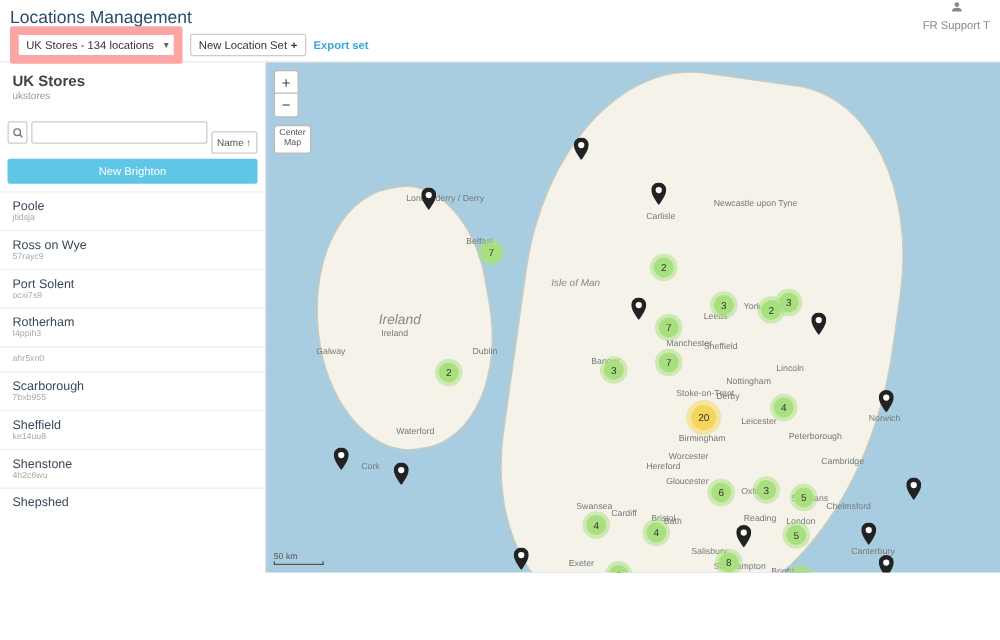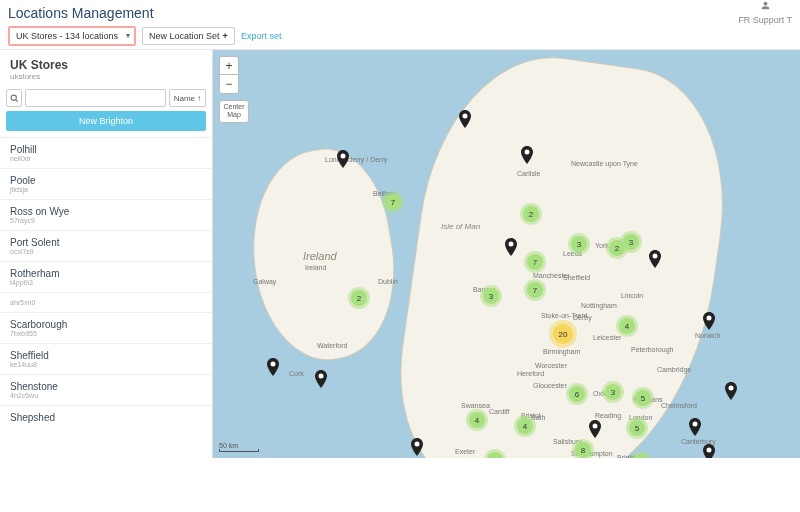--- a/index.html
+++ b/index.html
@@ -1,33 +1,33 @@
 <!DOCTYPE html>
 <html><head>
 <meta charset="utf-8">
 <style>
   * { box-sizing: border-box; margin: 0; padding: 0; }
   html, body { width: 800px; height: 512px; font-family: -apple-system, "Segoe UI", Helvetica, Arial, sans-serif; background: #fff; overflow: hidden; color: #333; }
   .header { height: 22px; padding: 4px 8px 0 8px; display: flex; justify-content: space-between; align-items: center; }
   .header h1 { font-size: 14px; font-weight: 400; color: #2a4b6b; }
   .user { font-size: 9px; color: #888; display: flex; align-items: center; gap: 3px; flex-direction: column; }
   .toolbar { height: 28px; padding: 0 8px; display: flex; align-items: center; gap: 6px; border-bottom: 1px solid #e8e8e8; }
-  .dropdown { border: 2px solid #fca5a5; border-radius: 2px; font-size: 9px; padding: 3px 16px 3px 6px; position: relative; background: #fff; }
+  .dropdown { border: 7px solid #fca5a5; border-radius: 2px; font-size: 9px; padding: 3px 16px 3px 6px; position: relative; background: #fff; }
   .dropdown::after { content: "▾"; position: absolute; right: 4px; top: 3px; font-size: 8px; color: #666; }
   .btn { border: 1px solid #ccc; border-radius: 2px; font-size: 9px; padding: 3px 6px; background: #fff; display: flex; align-items: center; gap: 3px; }
-  .link { font-size: 9px; color: #3aa9d9; cursor: pointer; }
+  .link { font-size: 9px; color: #3aa9d9; cursor: pointer; font-weight: bold; }
   .main { display: flex; height: 408px; border-radius: 12px; }
   .sidebar { width: 213px; border-right: 1px solid #ddd; display: flex; flex-direction: column; background: #fff; }
   .side-head { padding: 8px 10px 4px 10px; }
   .side-head h2 { font-size: 12px; font-weight: 600; color: #444; }
   .side-head .slug { font-size: 8px; color: #999; }
   .searchbar { display: flex; padding: 4px 6px; gap: 3px; align-items: center; }
   .searchbar .icon { width: 16px; height: 18px; border: 1px solid #ccc; display: flex; align-items: center; justify-content: center; font-size: 9px; color: #777; border-radius: 2px; }
   .searchbar input { flex: 1; height: 18px; border: 1px solid #ccc; border-radius: 2px; padding: 0 4px; font-size: 9px; }
-  .sortbtn { height: 18px; border: 1px solid #ccc; border-radius: 2px; font-size: 8px; padding: 0 4px; display: flex; align-items: center; gap: 2px; color: #555; }
+  .sortbtn { height: 18px; border: 1px solid #ccc; border-radius: 2px; font-size: 8px; padding: 0 4px; display: flex; align-items: center; gap: 2px; color: #555; margin-top: 16px; }
   .actions { display: flex; padding: 0 6px 6px 6px; gap: 4px; }
   .actions button { flex: 1; background: #5fc6e8; color: #fff; border: none; font-size: 9px; padding: 5px 0; border-radius: 2px; cursor: pointer; }
   .actions button.imp { flex: 1.8; }
   .list { flex: 1; overflow: hidden; }
   .item { border-top: 1px solid #eee; padding: 6px 10px; }
   .item .name { font-size: 10px; color: #3a4a5a; }
   .item .id { font-size: 7px; color: #aaa; }
   .map { flex: 1; position: relative; background: #a8cde0; overflow: hidden; }
   .land { position: absolute; background: #f5f2e9; border: 1px solid #cfcab8; }
   .ireland { left: 40px; top: 100px; width: 140px; height: 210px; border-radius: 55% 40% 50% 45%; transform: rotate(-10deg); }
@@ -88,24 +88,20 @@
       <div class="sortbtn">
         <span>Name</span>
         <span>↑</span>
       </div>
     </div>
     <div class="actions">
       <button>New Brighton</button>
     </div>
     <div class="list" id="loc-list">
         <div class="item">
-          <div class="name">Polhill</div>
-          <div class="id">neli0dr</div>
-        </div>
-        <div class="item">
           <div class="name">Poole</div>
           <div class="id">jtidsja</div>
         </div>
         <div class="item">
           <div class="name">Ross on Wye</div>
           <div class="id">57rayc9</div>
         </div>
         <div class="item">
           <div class="name">Port Solent</div>
           <div class="id">ocxi7s9</div>

